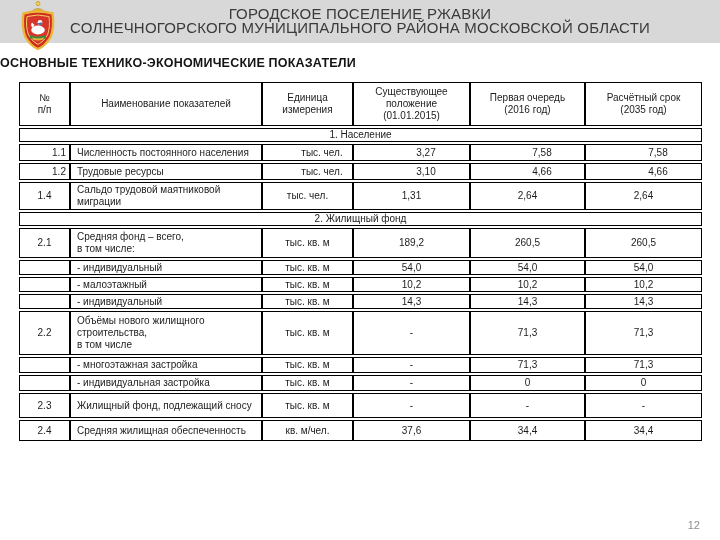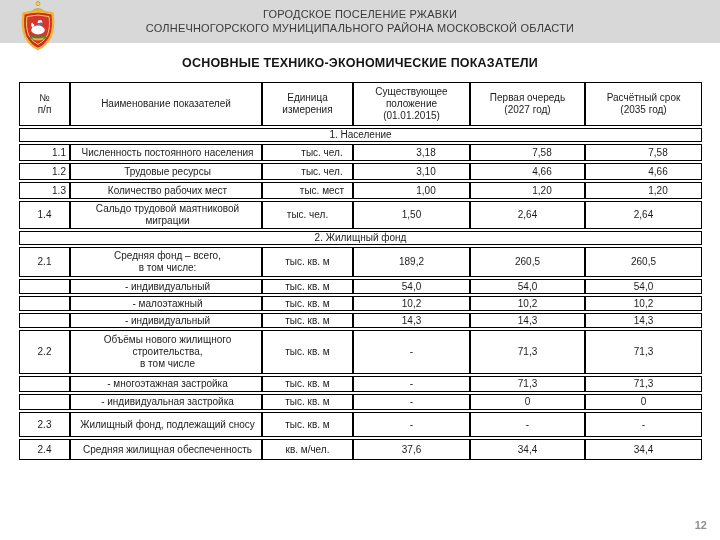--- a/index.html
+++ b/index.html
@@ -7,54 +7,54 @@
   .slide {
     position:relative; width:720px; height:540px; background:#ffffff;
     font-family:"Liberation Sans", sans-serif; overflow:hidden;
   }
   .topbar {
     position:absolute; top:0; left:0; width:720px; height:43px;
     background:#d8d8d8;
   }
   .org {
     position:absolute; top:7px; left:0; width:720px; text-align:center;
-    font-size:11px; line-height:14px; color:#3a3a3a; letter-spacing:0.2px;
+    font-size:15px; line-height:14px; color:#3a3a3a; letter-spacing:0.2px;
     white-space:pre-line;
   }
   .crest {
     position:absolute; top:1px; left:18px; width:40px; height:50px; z-index:2;
   }
   .title {
-    position:absolute; top:56px; left:0; width:720px; text-align:center;
+    position:absolute; top:56px; left:0; width:720px; 
     font-size:12.5px; font-weight:bold; color:#141414; letter-spacing:0.2px;
   }
   table.tec {
     position:absolute; left:19px; top:80px; width:683px;
     border-collapse:separate; border-spacing:0 2px; table-layout:fixed;
   }
   .tec th, .tec td {
     border:1px solid #000000; vertical-align:middle;
     font-size:10px; color:#1c1c1c; white-space:pre-line;
     padding:1px 3px; overflow:hidden;
   }
   .tec th { font-weight:normal; text-align:center; line-height:12px; height:44px; }
   .tec td { text-align:center; line-height:12px; }
-  .tec td.name { text-align:center; padding-left:6px; }
+  .tec td.name { text-align:left; padding-left:6px; }
   .rs td  { height:9px;  line-height:10px; }
   .r1 td  { height:17px;padding-left:32px; }
   .r14 td { height:25px; }
   .r21 td { height:30px; }
   .rsub td{ height:10px; line-height:11px; }
   .r22 td { height:44px; }
   .rsb td { height:13px; line-height:12px; }
   .r23 td { height:25px; }
   .r24 td { height:21px;margin-top:8px; }
   .pagenum {
-    position:absolute; right:13px; bottom:9px;
-    font-size:11px; color:#8f8f8f;font-weight:bold;
+    position:absolute; right:20px; bottom:9px;
+    font-size:11px; color:#8f8f8f;
   }
 </style>
 </head>
 <body>
 
 <div class="slide">
 
   <div class="topbar"></div>
 
   <svg class="crest" viewBox="0 0 40 50" width="40" height="50">
@@ -90,57 +90,49 @@
         <tr>
       <th>№
 п/п</th>
       <th>Наименование показателей</th>
       <th>Единица
 измерения</th>
       <th>Существующее
 положение
 (01.01.2015)</th>
       <th>Первая очередь
-(2027 год)</th>
+(2016 год)</th>
       <th>Расчётный срок
 (2035 год)</th>
     </tr>
     <tr class="rs">
       <td colspan="6">1. Население</td>
     </tr>
     <tr class="r1">
       <td>1.1</td>
       <td class="name">Численность постоянного населения</td>
       <td>тыс. чел.</td>
-      <td>3,18</td>
+      <td>3,27</td>
       <td>7,58</td>
       <td>7,58</td>
     </tr>
     <tr class="r1">
       <td>1.2</td>
       <td class="name">Трудовые ресурсы</td>
       <td>тыс. чел.</td>
       <td>3,10</td>
       <td>4,66</td>
       <td>4,66</td>
     </tr>
-    <tr class="r1">
-      <td>1.3</td>
-      <td class="name">Количество рабочих мест</td>
-      <td>тыс. мест</td>
-      <td>1,00</td>
-      <td>1,20</td>
-      <td>1,20</td>
-    </tr>
     <tr class="r14">
       <td>1.4</td>
       <td class="name">Сальдо трудовой маятниковой
 миграции</td>
       <td>тыс. чел.</td>
-      <td>1,50</td>
+      <td>1,31</td>
       <td>2,64</td>
       <td>2,64</td>
     </tr>
     <tr class="rs">
       <td colspan="6">2. Жилищный фонд</td>
     </tr>
     <tr class="r21">
       <td>2.1</td>
       <td class="name">Средняя фонд – всего,
 в том числе:</td>

